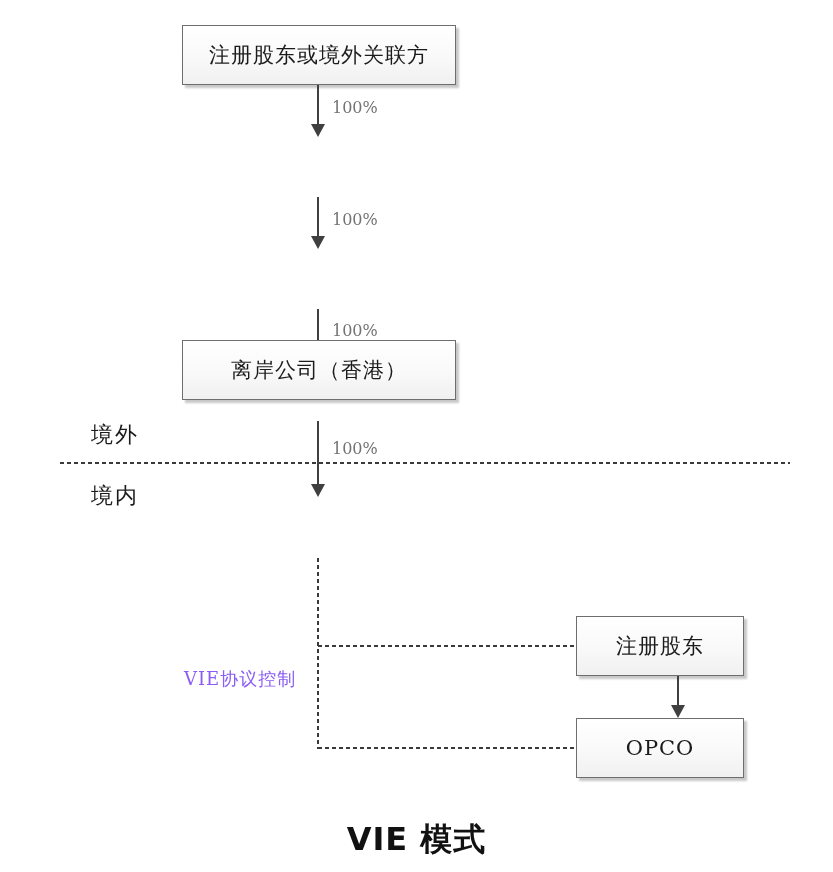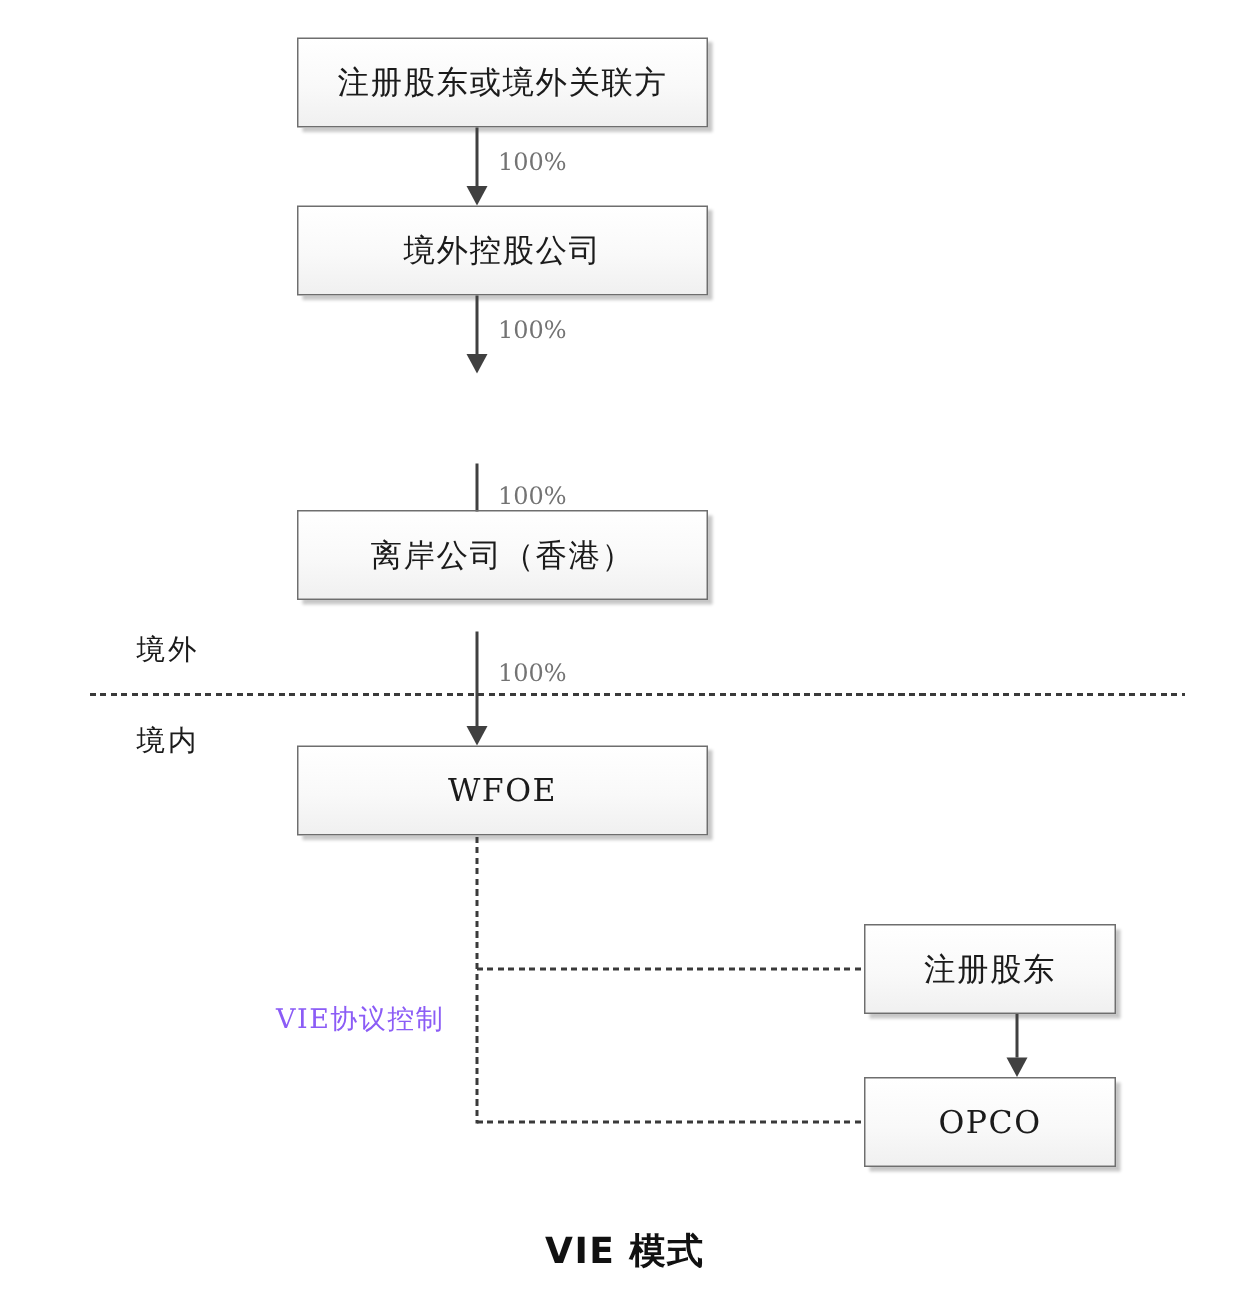--- a/index.html
+++ b/index.html
@@ -20,21 +20,21 @@
     position: absolute;
     box-sizing: border-box;
     height: 60px;
     background: linear-gradient(180deg, #ffffff 0%, #f9f9f9 55%, #f0f0f0 100%);
     border: 1px solid #6e6e6e;
     box-shadow: 3px 3px 2px rgba(0,0,0,0.22);
     display: flex;
     align-items: center;
     justify-content: center;
   }
-  .node.chain { left: 182px; width: 274px; margin-left: 16px; }
+  .node.chain { left: 182px; width: 274px; }
   .node.vie   { left: 576px; width: 168px; }
   .node-label {
     font-size: 21px;
     color: #1b1b1b;
     letter-spacing: 1px;
     white-space: nowrap;
   }
   
   .stem {
     position: absolute;
@@ -63,61 +63,58 @@
     background-image: repeating-linear-gradient(90deg, #3a3a3a 0 4px, transparent 4px 7px);
   }
   .dash-v {
     position: absolute;
     width: 2px;
     background-image: repeating-linear-gradient(180deg, #3a3a3a 0 4px, transparent 4px 7px);
   }
   
   .region-label {
     position: absolute;
-    font-size: 19px;
+    font-size: 22px;
     color: #1b1b1b;
     letter-spacing: 2px;
     white-space: nowrap;
   }
   .vie-label {
     position: absolute;
     font-size: 18px;
     color: #8b5cf6;
     letter-spacing: 1px;
     white-space: nowrap;
   }
   .diagram-title {
     position: absolute;
     left: 0;
     right: 0;
     top: 818px;
     text-align: center;
     font-family: "DejaVu Sans", "Liberation Sans", sans-serif;
     font-weight: bold;
-    font-size: 24px;
+    font-size: 32px;
     color: #111111;
     letter-spacing: 1px;
   }
 </style>
 </head>
 <body>
 
 <div class="canvas">
 
   <div class="node chain" style="top:25px">
     <span class="node-label">注册股东或境外关联方</span>
   </div>
 
   <div class="stem" style="left:317px;top:85px;height:39px"></div>
   <div class="head" style="left:311px;top:124px"></div>
   <div class="pct" style="left:332px;top:98px">100%</div>
 
-  <div class="node chain" style="top:137px">
-    <span class="node-label">境外控股公司</span>
-  </div>
 
   <div class="stem" style="left:317px;top:197px;height:39px"></div>
   <div class="head" style="left:311px;top:236px"></div>
   <div class="pct" style="left:332px;top:210px">100%</div>
 
 
   <div class="stem" style="left:317px;top:309px;height:39px"></div>
   <div class="head" style="left:311px;top:348px"></div>
   <div class="pct" style="left:332px;top:321px">100%</div>
 
@@ -126,23 +123,20 @@
   </div>
 
   <div class="stem" style="left:317px;top:421px;height:63px"></div>
   <div class="head" style="left:311px;top:484px"></div>
   <div class="pct" style="left:332px;top:439px">100%</div>
 
   <div class="region-label" style="left:91px;top:420px">境外</div>
   <div class="dash-h" style="left:60px;top:462px;width:730px"></div>
   <div class="region-label" style="left:91px;top:481px">境内</div>
 
-  <div class="node chain" style="top:497px">
-    <span class="node-label">WFOE</span>
-  </div>
 
   <div class="dash-v" style="left:317px;top:558px;height:191px"></div>
   <div class="dash-h" style="left:318px;top:645px;width:258px"></div>
   <div class="dash-h" style="left:318px;top:747px;width:258px"></div>
   <div class="vie-label" style="left:184px;top:667px">VIE协议控制</div>
 
   <div class="node vie" style="top:616px">
     <span class="node-label">注册股东</span>
   </div>
 

